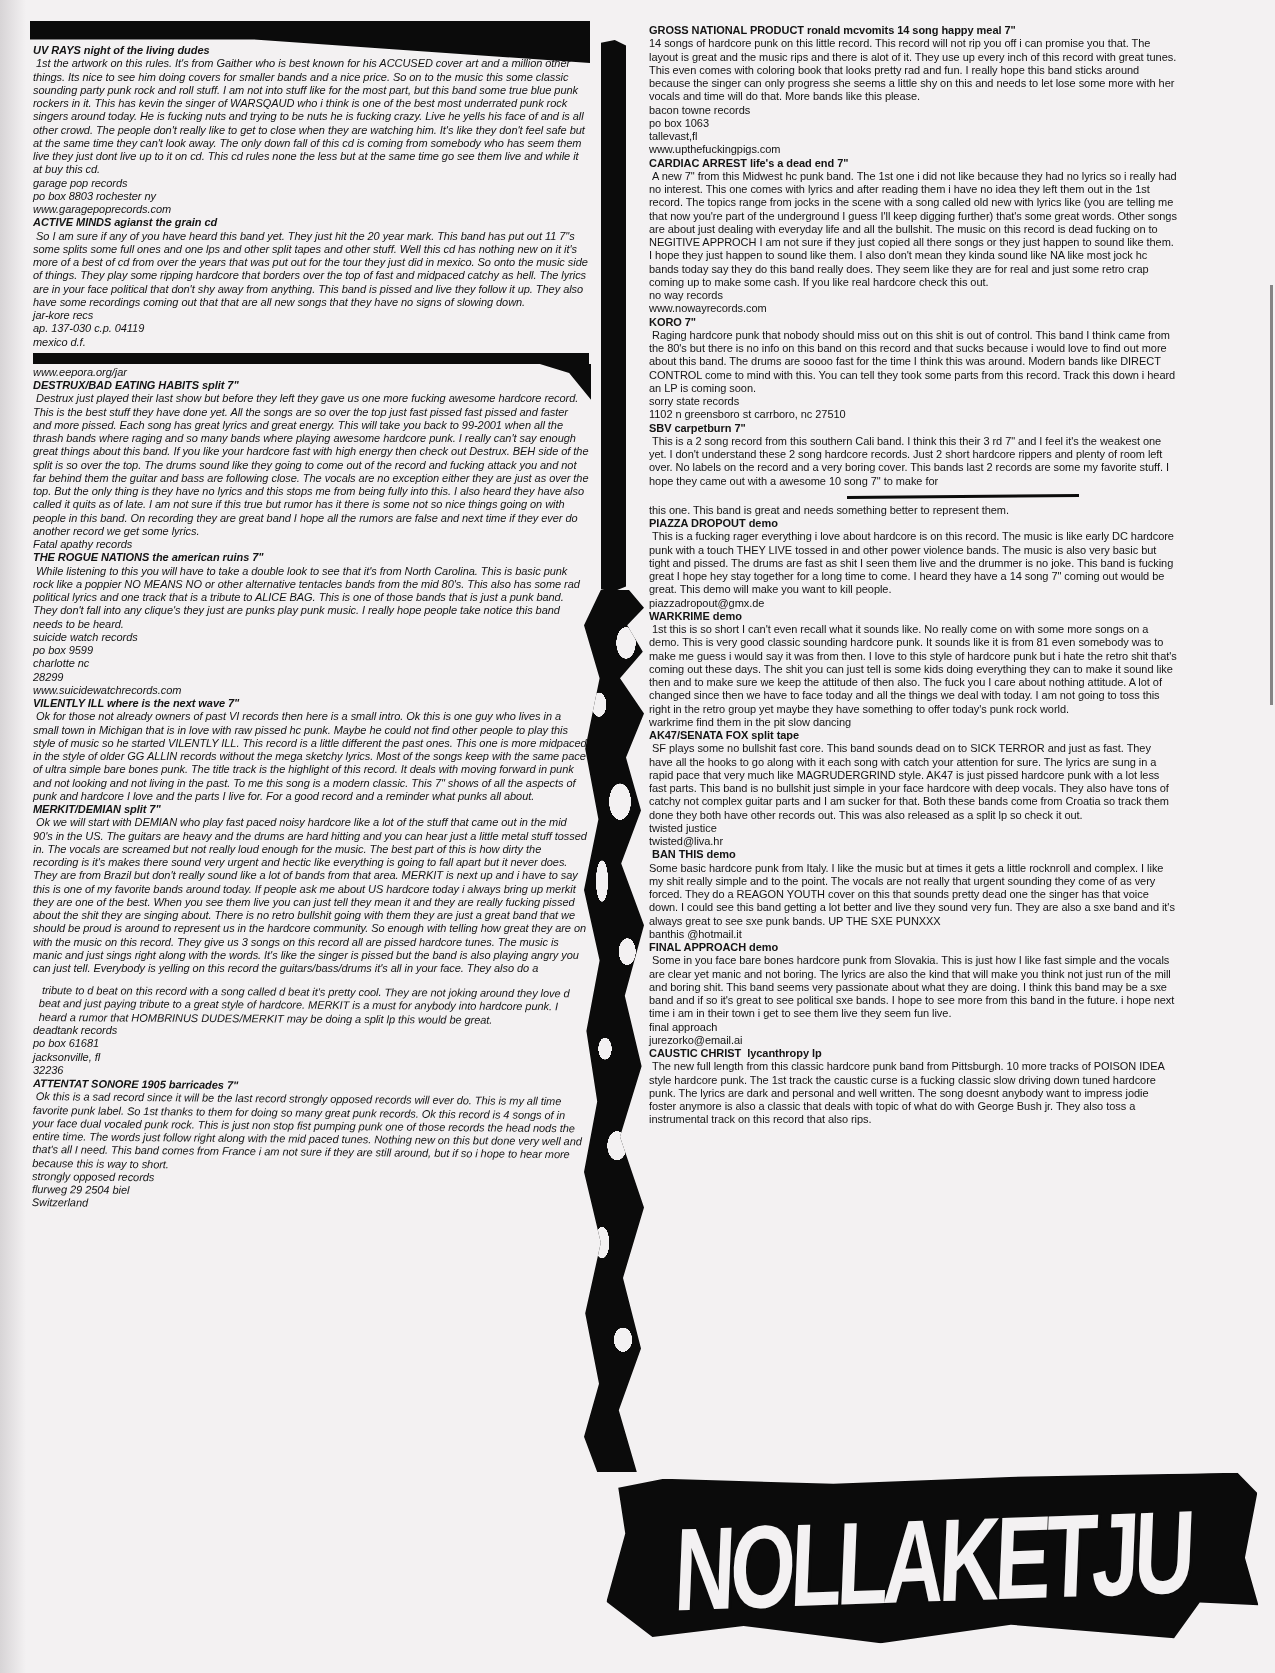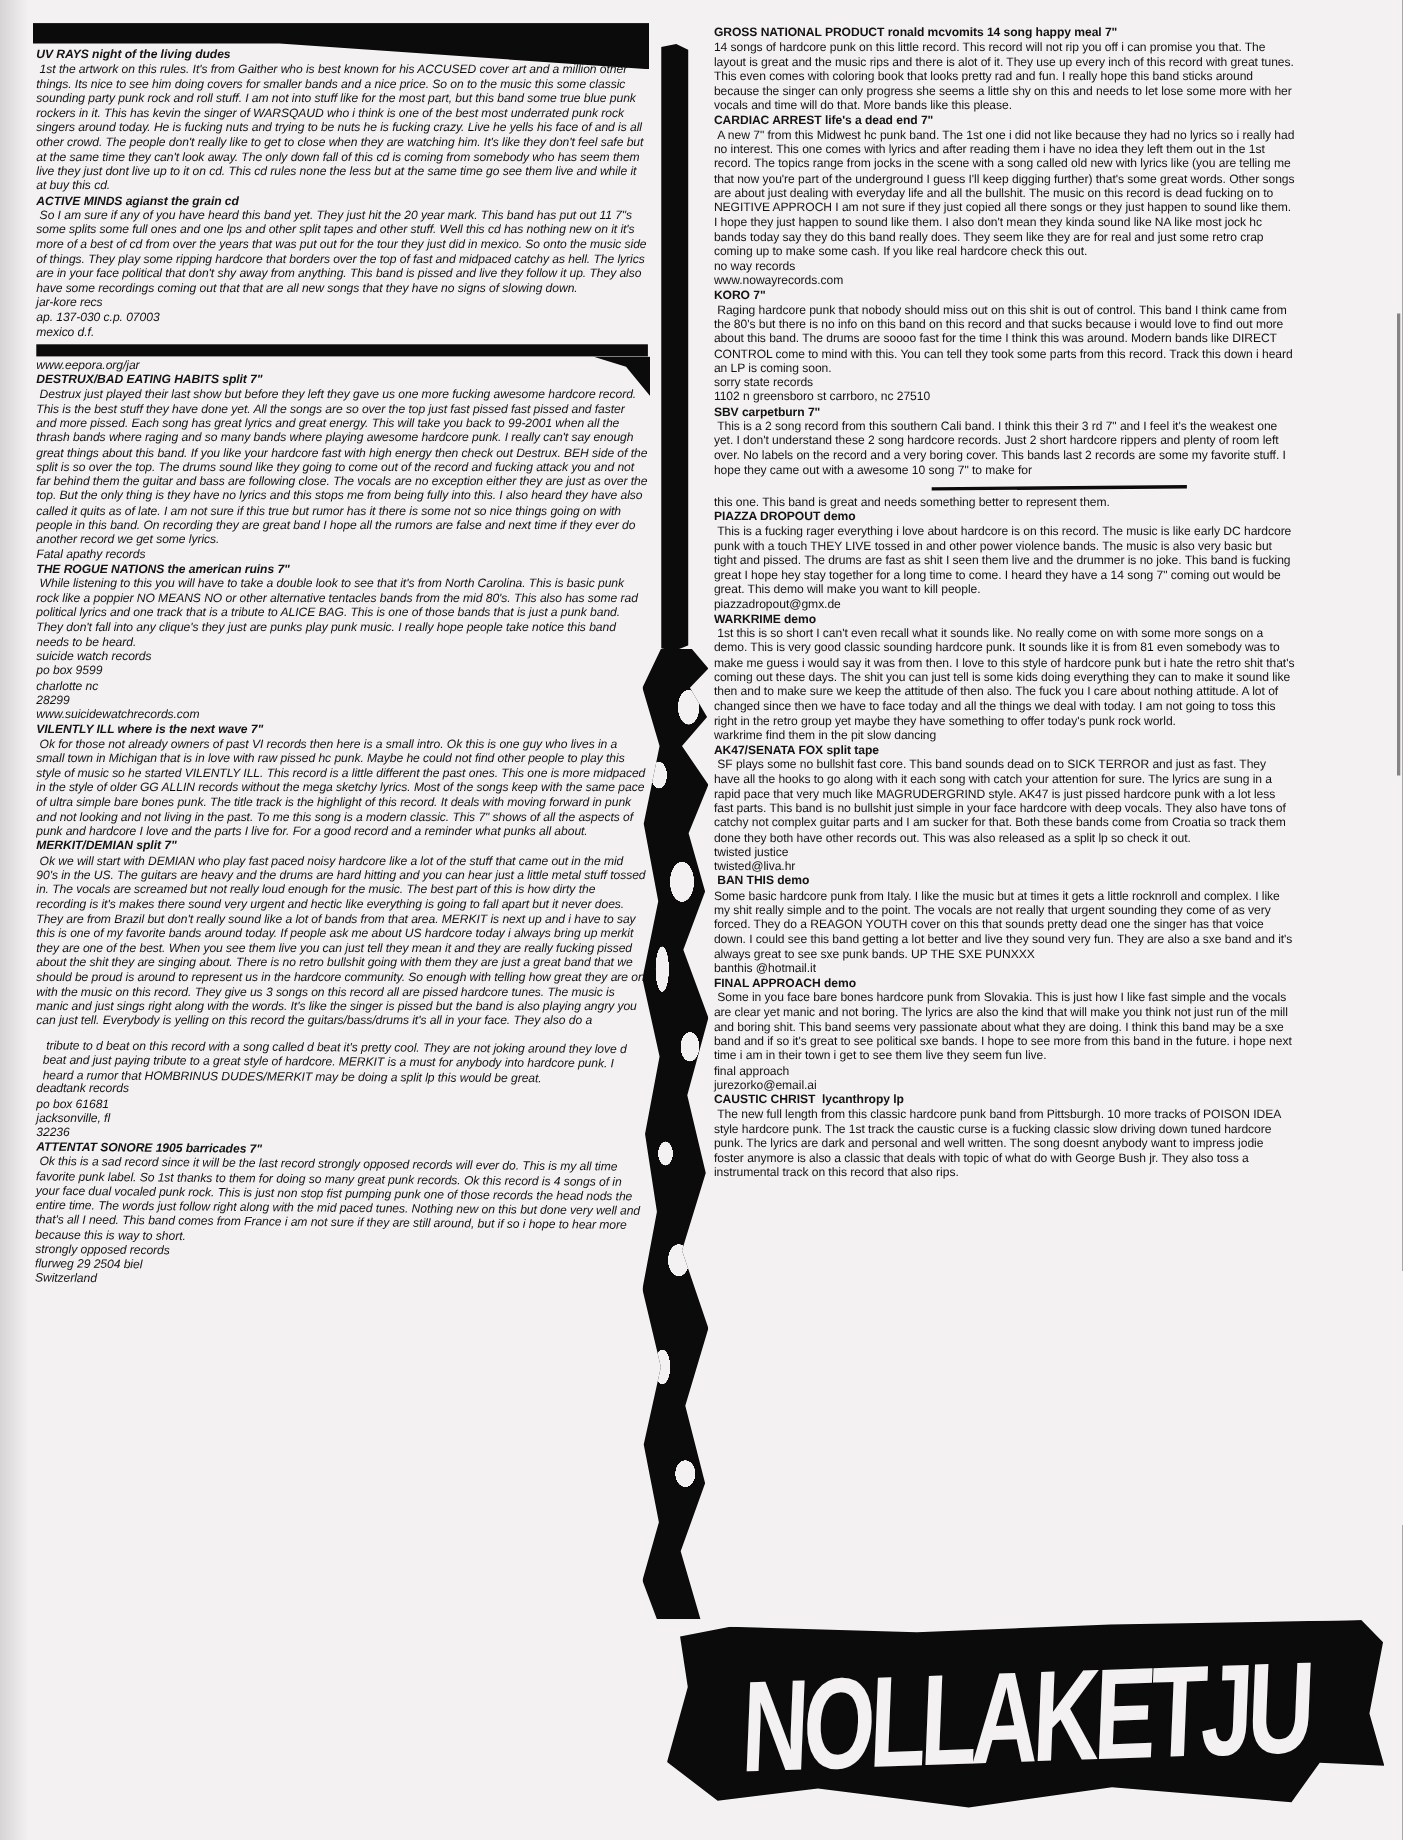--- a/index.html
+++ b/index.html
@@ -65,27 +65,30 @@
   <div class="strip-top"></div>
   <div class="strip-torn"></div>
   <div class="edge-line"></div>
 
   <div class="col col-left">
     <div class="decor-top"></div>
 
     <div class="rev">
       <div class="t">UV RAYS night of the living dudes</div>
       <div class="b"> 1st the artwork on this rules. It's from Gaither who is best known for his ACCUSED cover art and a million other things. Its nice to see him doing covers for smaller bands and a nice price. So on to the music this some classic sounding party punk rock and roll stuff. I am not into stuff like for the most part, but this band some true blue punk rockers in it. This has kevin the singer of WARSQAUD who i think is one of the best most underrated punk rock singers around today. He is fucking nuts and trying to be nuts he is fucking crazy. Live he yells his face of and is all other crowd. The people don't really like to get to close when they are watching him. It's like they don't feel safe but at the same time they can't look away. The only down fall of this cd is coming from somebody who has seem them live they just dont live up to it on cd. This cd rules none the less but at the same time go see them live and while it at buy this cd.</div>
+      <div class="contact">garage pop records
+po box 8803 rochester ny
+www.garagepoprecords.com</div>
     </div>
 
     <div class="rev">
       <div class="t">ACTIVE MINDS agianst the grain cd</div>
       <div class="b"> So I am sure if any of you have heard this band yet. They just hit the 20 year mark. This band has put out 11 7"s some splits some full ones and one lps and other split tapes and other stuff. Well this cd has nothing new on it it's more of a best of cd from over the years that was put out for the tour they just did in mexico. So onto the music side of things. They play some ripping hardcore that borders over the top of fast and midpaced catchy as hell. The lyrics are in your face political that don't shy away from anything. This band is pissed and live they follow it up. They also have some recordings coming out that that are all new songs that they have no signs of slowing down.</div>
       <div class="contact">jar-kore recs
-ap. 137-030 c.p. 07003
+ap. 137-030 c.p. 04119
 mexico d.f.</div>
     </div>
 
     <div class="divider"></div>
     <div class="stray">www.eepora.org/jar</div>
 
     <div class="rev">
       <div class="t">DESTRUX/BAD EATING HABITS split 7"</div>
       <div class="b"> Destrux just played their last show but before they left they gave us one more fucking awesome hardcore record. This is the best stuff they have done yet. All the songs are so over the top just fast pissed fast pissed and faster and more pissed. Each song has great lyrics and great energy. This will take you back to 99-2001 when all the thrash bands where raging and so many bands where playing awesome hardcore punk. I really can't say enough great things about this band. If you like your hardcore fast with high energy then check out Destrux. BEH side of the split is so over the top. The drums sound like they going to come out of the record and fucking attack you and not far behind them the guitar and bass are following close. The vocals are no exception either they are just as over the top. But the only thing is they have no lyrics and this stops me from being fully into this. I also heard they have also called it quits as of late. I am not sure if this true but rumor has it there is some not so nice things going on with people in this band. On recording they are great band I hope all the rumors are false and next time if they ever do another record we get some lyrics.</div>
       <div class="contact">Fatal apathy records</div>
@@ -123,20 +126,24 @@
       <div class="contact">strongly opposed records
 flurweg 29 2504 biel
 Switzerland</div>
     </div>
   </div>
 
   <div class="col col-right">
     <div class="rev">
       <div class="t">GROSS NATIONAL PRODUCT ronald mcvomits 14 song happy meal 7"</div>
       <div class="b">14 songs of hardcore punk on this little record. This record will not rip you off i can promise you that. The layout is great and the music rips and there is alot of it. They use up every inch of this record with great tunes. This even comes with coloring book that looks pretty rad and fun. I really hope this band sticks around because the singer can only progress she seems a little shy on this and needs to let lose some more with her vocals and time will do that. More bands like this please.</div>
+      <div class="contact">bacon towne records
+po box 1063
+tallevast,fl
+www.upthefuckingpigs.com</div>
     </div>
 
     <div class="rev">
       <div class="t">CARDIAC ARREST life's a dead end 7"</div>
       <div class="b"> A new 7" from this Midwest hc punk band. The 1st one i did not like because they had no lyrics so i really had no interest. This one comes with lyrics and after reading them i have no idea they left them out in the 1st record. The topics range from jocks in the scene with a song called old new with lyrics like (you are telling me that now you're part of the underground I guess I'll keep digging further) that's some great words. Other songs are about just dealing with everyday life and all the bullshit. The music on this record is dead fucking on to NEGITIVE APPROCH I am not sure if they just copied all there songs or they just happen to sound like them. I hope they just happen to sound like them. I also don't mean they kinda sound like NA like most jock hc bands today say they do this band really does. They seem like they are for real and just some retro crap coming up to make some cash. If you like real hardcore check this out.</div>
       <div class="contact">no way records
 www.nowayrecords.com</div>
     </div>
 
     <div class="rev">

